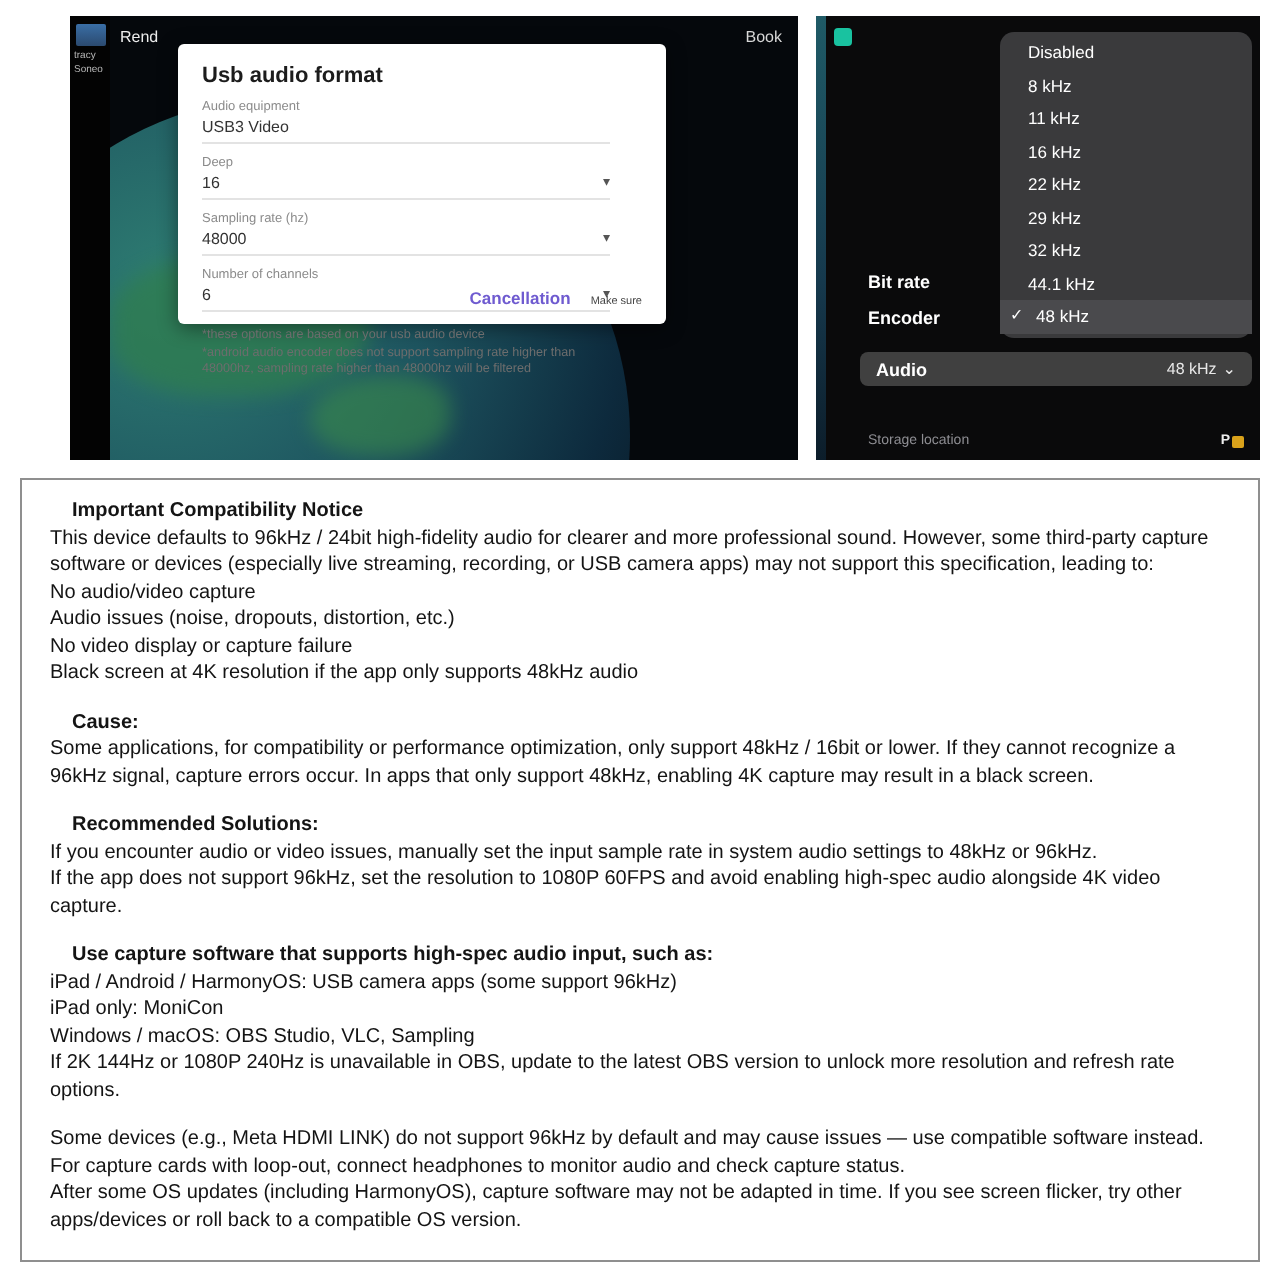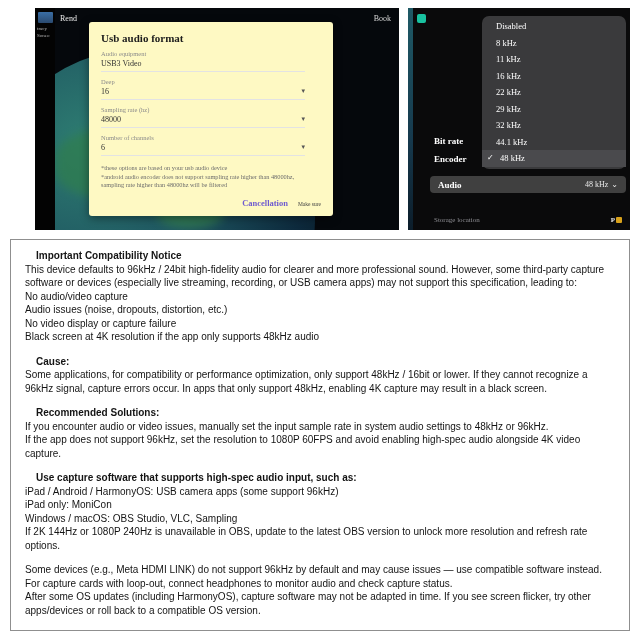--- a/index.html
+++ b/index.html
@@ -4,21 +4,21 @@
 <style>
   * { box-sizing: border-box; margin: 0; padding: 0; }
   body {
     width: 640px; height: 640px; overflow: hidden;
     background: #fff;
     font-family: "Liberation Sans", sans-serif;
     color: #111;
   }
 
   
-  .top { margin: 8px 10px 0 35px; height: 222px; display: flex; gap: 9px; font-family: Liberation Serif, serif; }
+  .top { margin: 8px 10px 0 35px; height: 222px; display: flex; gap: 9px; }
 
   .screen-left {
     position: relative; width: 364px; height: 222px;
     background: #05080c; overflow: hidden; flex: none;
   }
   .earth {
     position: absolute; left: -60px; top: 40px; width: 340px; height: 340px;
     border-radius: 50%;
     background: radial-gradient(circle at 32% 28%, #2e7d72 0%, #1e5560 38%, #0d2a3d 68%, #04080d 100%);
   }
@@ -39,22 +39,22 @@
   .thumb {
     width: 15px; height: 11px; margin: 4px auto 2px auto;
     background: linear-gradient(#3a6ea5, #2b4a6f); border-radius: 1px;
   }
   .thumb-cap { font-size: 5px; color: #b9b9b9; padding-left: 2px; line-height: 7px;
     white-space: nowrap; overflow: hidden; }
   .bg-title { position: absolute; left: 25px; top: 6px; color: #ececec; font-size: 8px; z-index: 2; }
   .bg-book  { position: absolute; right: 8px; top: 6px; color: #d8d8d8; font-size: 8px; z-index: 2; }
 
   .dialog {
-    position: absolute; left: 54px; top: 14px; width: 244px; height: 194px;
-    background: #fef9c3; border-radius: 3px; z-index: 5;
+    position: absolute; left: 54px; top: 14px; width: 244px; height: 140px;
+    background: #ffffff; border-radius: 3px; z-index: 5;
     box-shadow: 0 2px 10px rgba(0,0,0,.45);
     padding: 10px 28px 8px 12px;
   }
   .dlg-title { font-size: 11px; font-weight: bold; color: #1c1c1c; margin-bottom: 6px; }
   .field { margin-top: 6px; }
   .flabel { font-size: 6.5px; color: #8b8b8b; margin-bottom: 2px; }
   .fvalrow {
     display: flex; justify-content: space-between; align-items: flex-start;
     border-bottom: 1px solid #e3e3e3; padding-bottom: 3px;
   }
@@ -74,21 +74,21 @@
   }
   .edge-strip {
     position: absolute; left: 0; top: 0; width: 5px; height: 100%;
     background: linear-gradient(#1f5a66, #16394d 60%, #0c1d2a);
   }
   .app-dot {
     position: absolute; left: 9px; top: 6px; width: 9px; height: 9px;
     background: #19c2a0; border-radius: 2px;
   }
   .menu {
-    position: absolute; top: 8px; right: 4px; width: 144px;
+    position: absolute; top: 8px; right: 4px; width: 126px;
     background: #3a3a3c; border-radius: 7px; padding: 2px 0; z-index: 4;
   }
   .opt {
     height: 16.5px; line-height: 16.5px; padding-left: 14px;
     color: #fff; font-size: 8.5px; cursor: pointer;
     display: flex; align-items: center; gap: 4px;
   }
   .opt.selected { background: #4a4a4d; }
   .chk { font-size: 8px; color: #fff; margin-left: -9px; width: 9px; }
   .rlabel { position: absolute; left: 26px; color: #fff; font-weight: bold; font-size: 9px; z-index: 2; }

